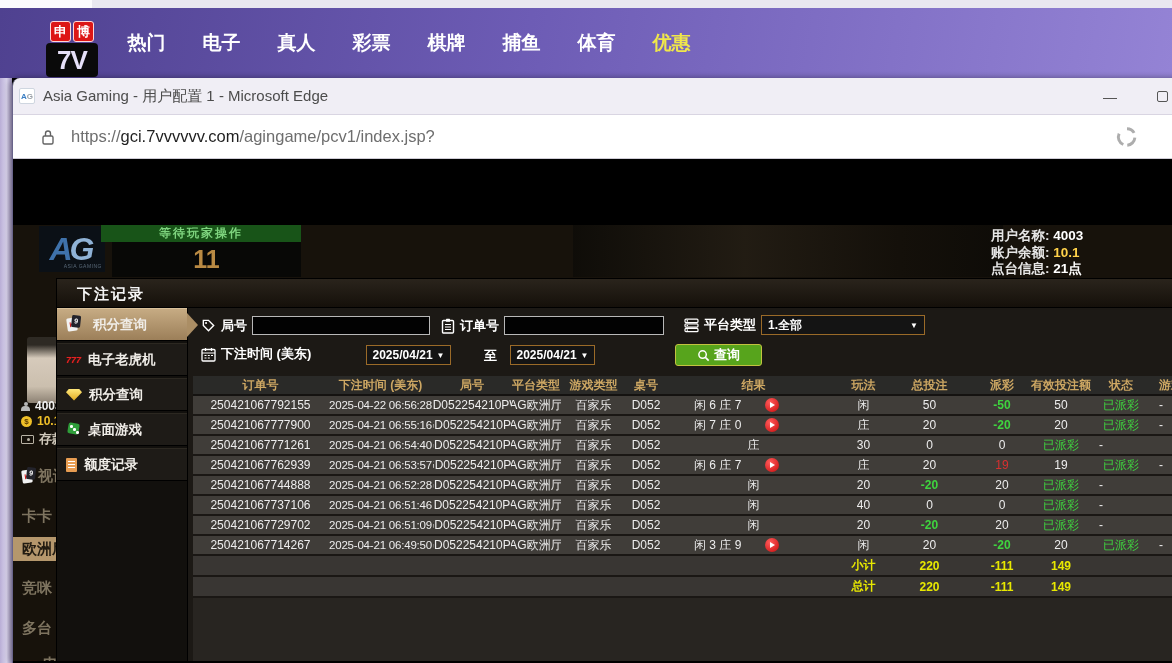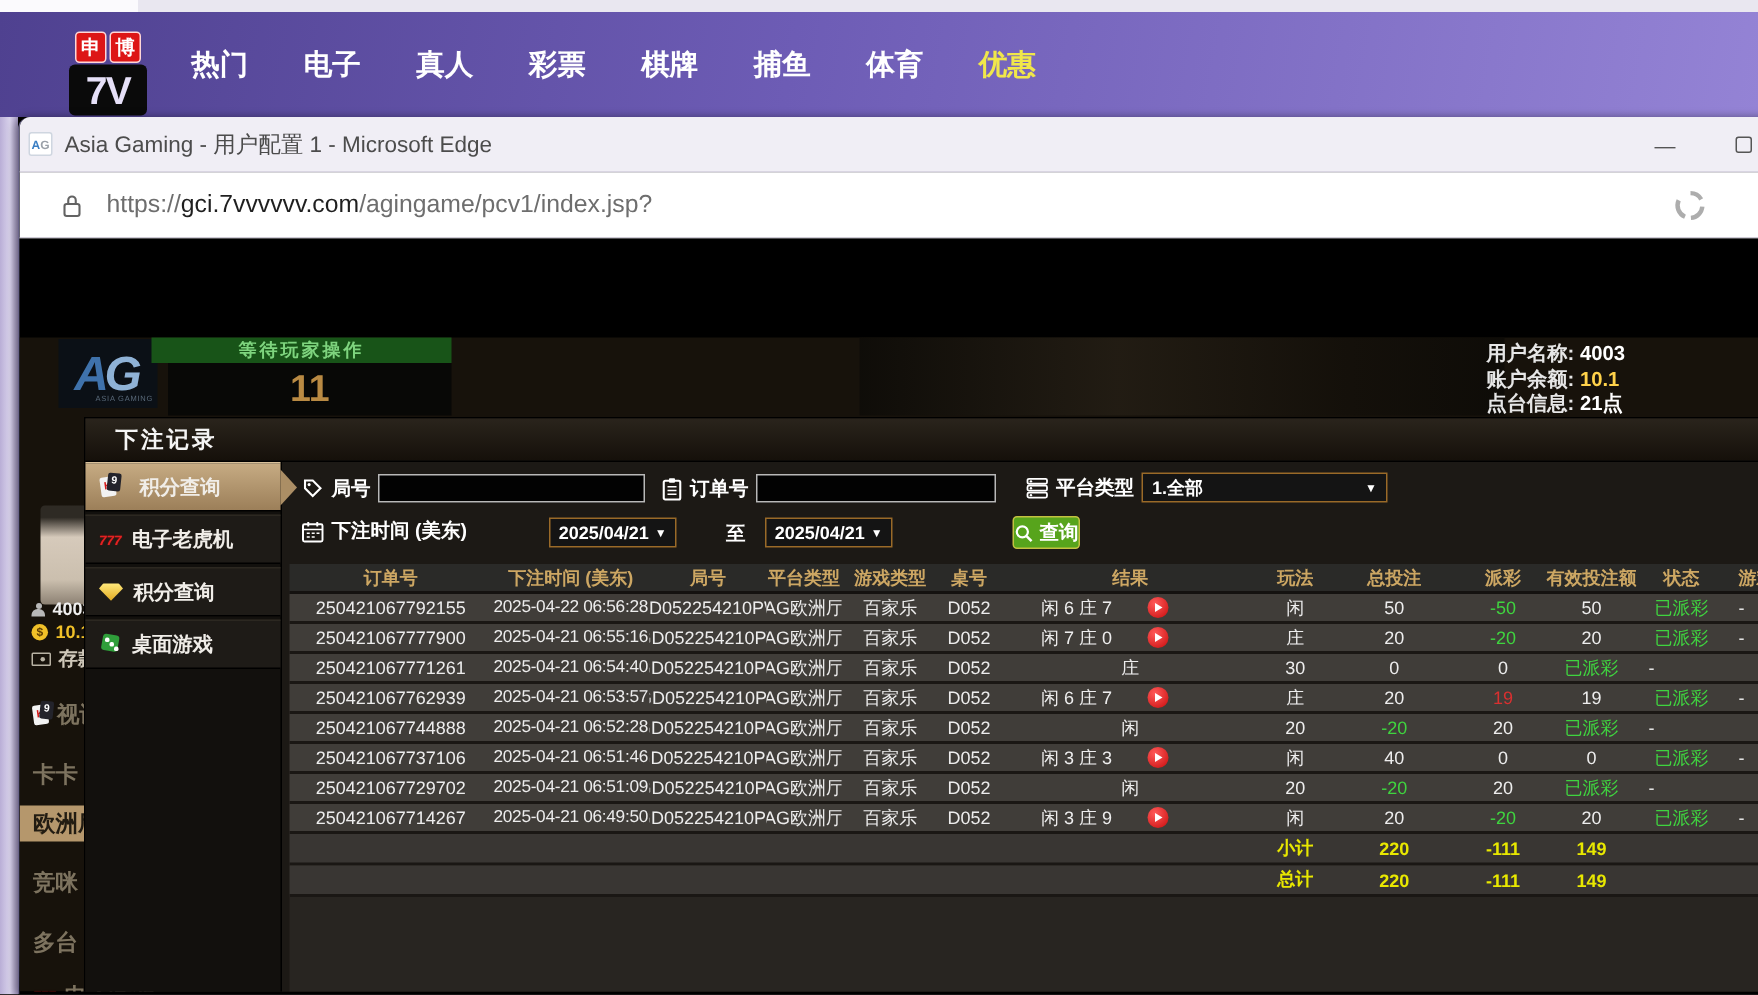--- a/index.html
+++ b/index.html
@@ -124,37 +124,37 @@
   .g-time { left:13px; top:37px; }
   .f-input { height:19px; background:#020202; border:1px solid #b8b8b8; color:#fff; font-size:12px; padding:0 4px; }
   .in-round { width:178px; } .in-order { width:160px; }
   .f-select { height:20px; background:#141414; border:1px solid #9a6a28; color:#fff; font-size:12px; font-weight:bold;
     display:flex; align-items:center; padding:0 6px; cursor:pointer; }
   .sel-platform { width:164px; }
   .f-select .caret { margin-left:auto; font-size:8px; color:#fff; }
   .date-sel { position:absolute; top:37px; width:85px; justify-content:center; gap:4px; }
   .d-from { left:178px; } .d-to { left:322px; }
   .to-label { position:absolute; left:296px; top:39px; color:#fff; font-size:13px; font-weight:bold; }
-  .search-btn { position:absolute; left:487px; top:36px; height:22px; padding:0 0; background:#57a41c;
+  .search-btn { position:absolute; left:487px; top:36px; height:22px; padding:0 21px; background:#57a41c;
     border:1px solid #c2c240; border-radius:3px; color:#fff; font-size:13px; font-weight:bold;
     display:flex; align-items:center; gap:4px; cursor:pointer; }
 
   
   .btable { margin:8px 0 0 5px; width:1040px; }
   .trow { display:grid; grid-template-columns:135px 105px 78px 50px 65px 40px 175px 45px 87px 58px 60px 60px 82px; }
   .trow > div { display:flex; align-items:center; justify-content:center; overflow:hidden; white-space:nowrap; }
   .thead { height:20px; background:#2a2a28; color:#cda763; font-size:12px; font-weight:bold; border-bottom:2px solid #141210; }
   .thead .col-cut { justify-content:flex-start; padding-left:8px; }
   .trow.data { height:20px; background:#403d39; color:#ededed; font-size:12px; border-bottom:2px solid #1a1714; }
   .cell-time { font-size:11.5px; letter-spacing:-.2px; }
   .cell-result { justify-content:flex-start !important; padding-left:28px; gap:24px; }
   .play-btn { width:14px; height:14px; border-radius:50%; background:radial-gradient(circle at 35% 30%,#ff5a5a,#c80c0c);
     display:flex; align-items:center; justify-content:center; flex-shrink:0; cursor:pointer; }
   .play-btn::after { content:""; border-left:5px solid #fff; border-top:3.5px solid transparent; border-bottom:3.5px solid transparent; margin-left:1px; }
-  .cell-payout.neg { color:#3fd43f; } .cell-payout.pos { color:#d83030; } .cell-payout.zero { color:#ededed; }
+  .cell-payout.neg { color:#3fd43f;font-weight:bold; } .cell-payout.pos { color:#d83030; } .cell-payout.zero { color:#ededed; }
   .cell-status { color:#3fd43f; }
   .cell-extra { justify-content:flex-start !important; padding-left:8px; }
   .trow.total { height:21px; background:#393633; border-bottom:2px solid #1a1714; color:#e8e800; font-size:12px; font-weight:bold; }
   .span7 { grid-column:span 7; }
   .table-filler { width:1040px; margin-left:5px; height:70px; background:#282521; }
 
   svg { display:block; }
 </style>
 </head>
 <body>
@@ -295,20 +295,24 @@
               <span>电子老虎机</span>
             </div>
             <div class="side-item">
               <span class="diamond-icon"></span>
               <span>积分查询</span>
             </div>
             <div class="side-item">
               <span class="dice-icon"></span>
               <span>桌面游戏</span>
             </div>
+            <div class="side-item">
+              <span class="doc-icon"></span>
+              <span>额度记录</span>
+            </div>
           </div>
 
           <div class="m-main">
             <div class="filters">
 
               <div class="fgroup g-round">
                 <span>
                   <svg width="15" height="15" viewBox="0 0 16 16">
                       <path d="M2.5 2.5 L8 2.5 L13.5 8 L8 13.5 L2.5 8 Z" fill="none" stroke="#fff" stroke-width="1.5"></path>
                       <circle cx="5.4" cy="5.4" r="1.1" fill="#fff"></circle>
@@ -490,24 +494,20 @@
                     <div class="cell-extra">-</div>
                   </div>
 
                   <div class="trow data">
                     <div class="cell-order">250421067737106</div>
                     <div class="cell-time">2025-04-21 06:51:46</div>
                     <div class="cell-round">GD052254210PQ</div>
                     <div class="cell-platform">AG欧洲厅</div>
                     <div class="cell-game">百家乐</div>
                     <div class="cell-table">D052</div>
-                    <div class="cell-result">
-                      <span>闲 3 庄 3</span>
-                      <span class="play-btn"></span>
-                    </div>
                     <div class="cell-play">闲</div>
                     <div class="cell-bet">40</div>
                     <div class="cell-payout zero">0</div>
                     <div class="cell-valid">0</div>
                     <div class="cell-status">已派彩</div>
                     <div class="cell-extra">-</div>
                   </div>
 
                   <div class="trow data">
                     <div class="cell-order">250421067729702</div>

